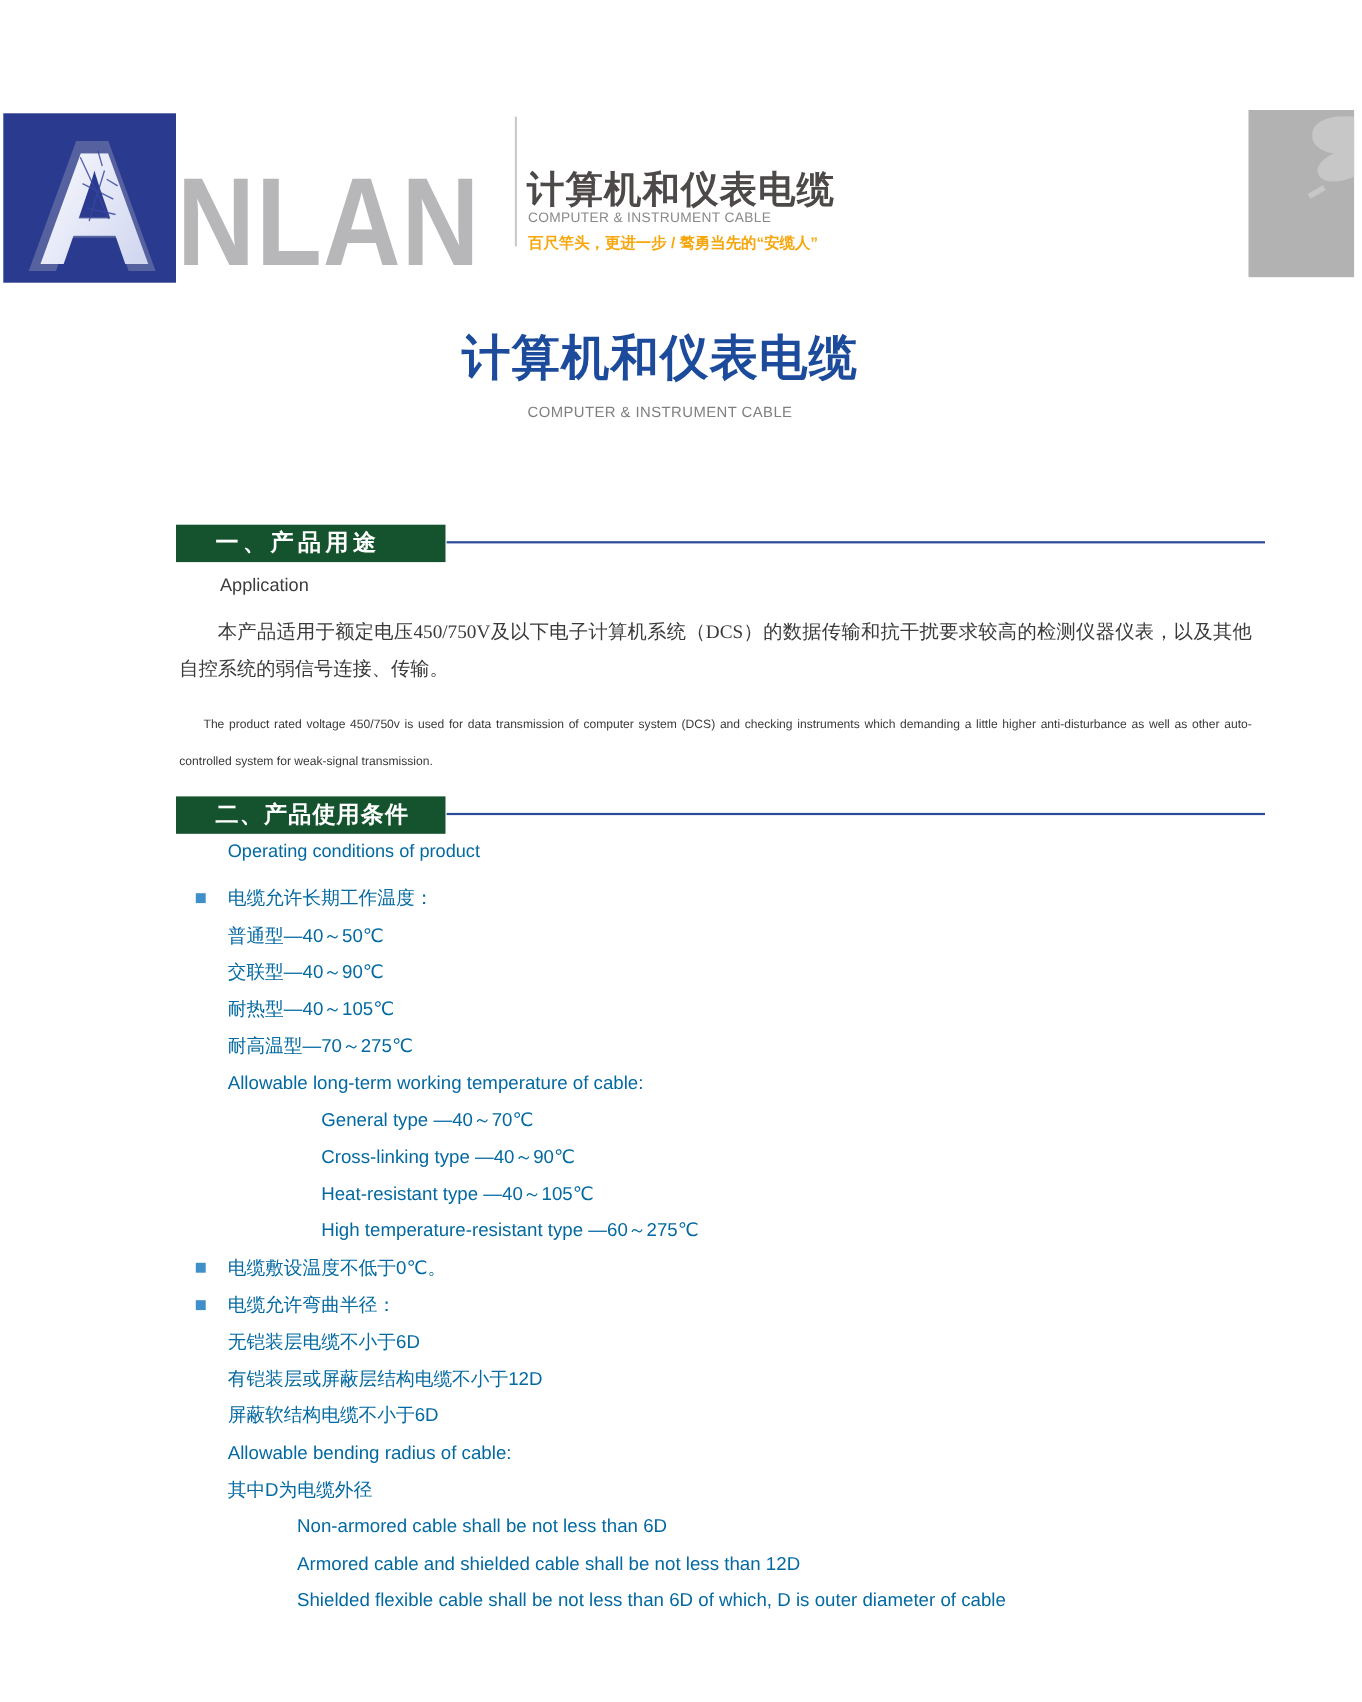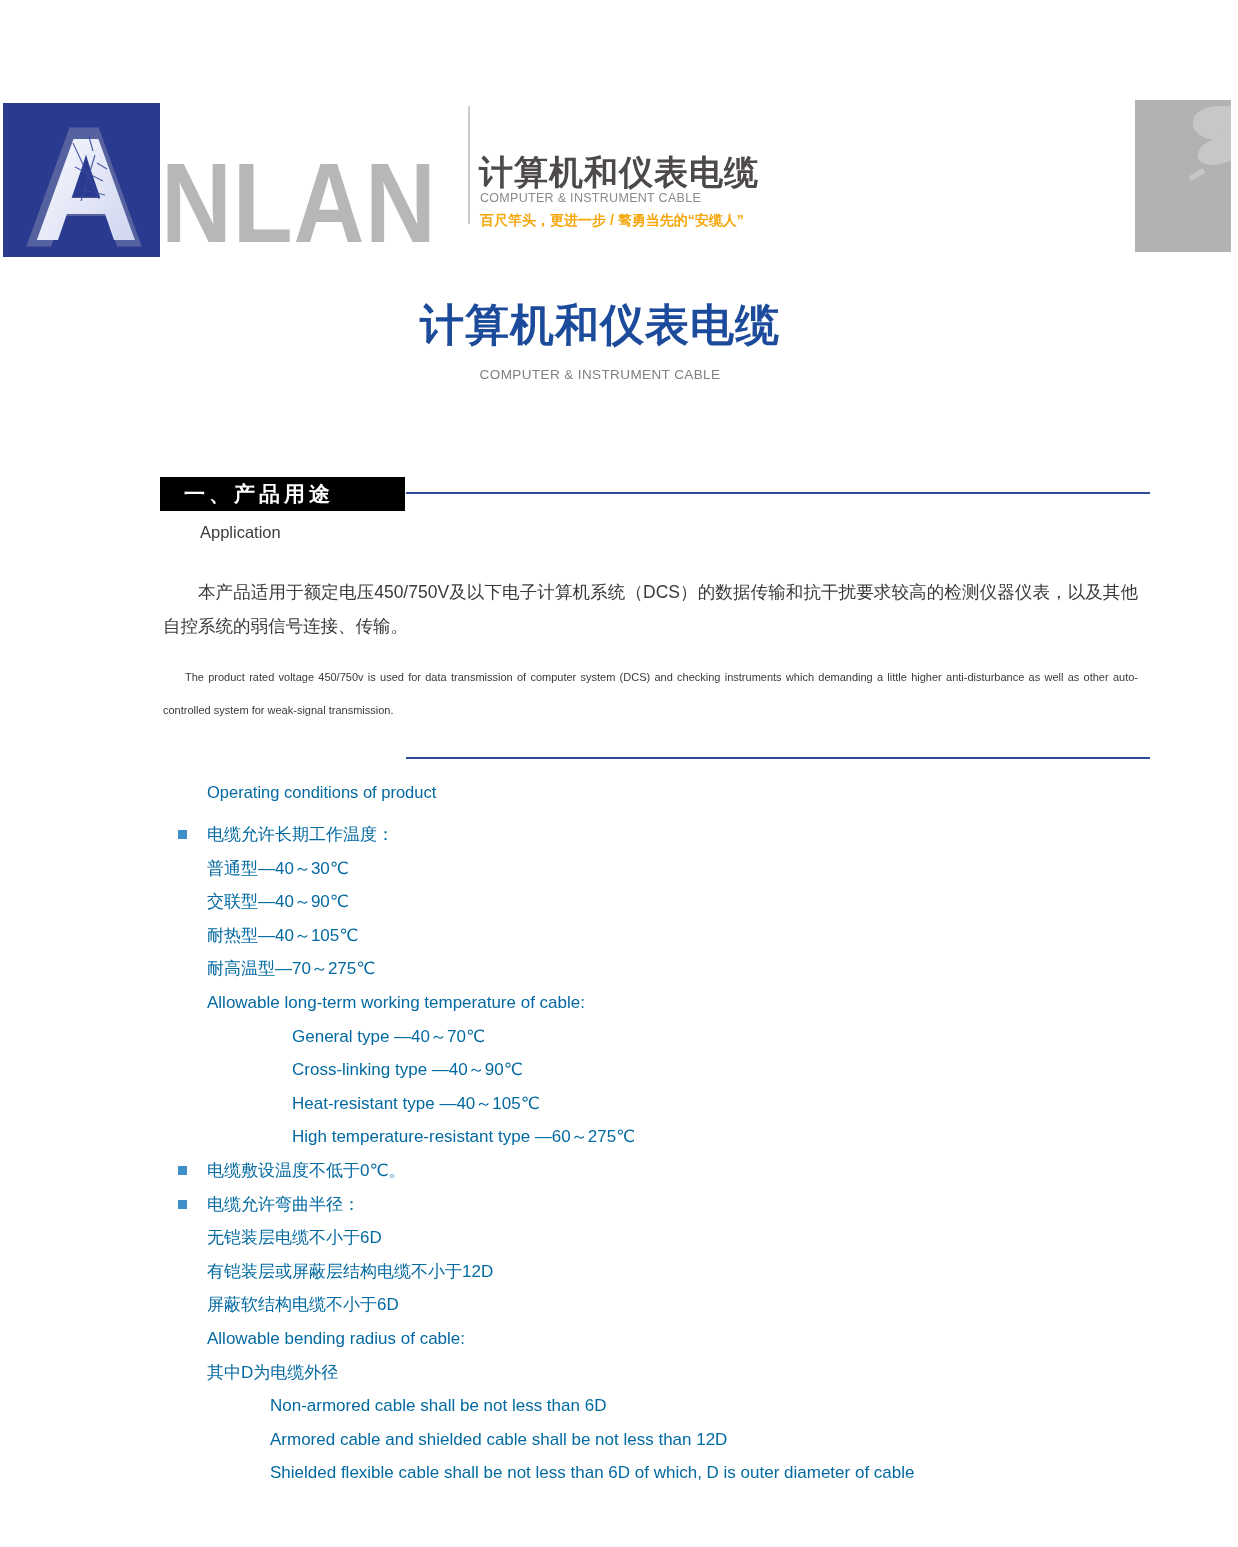--- a/index.html
+++ b/index.html
@@ -29,29 +29,29 @@
   .page-title{left:0;top:296px;width:1200px;text-align:center;}
   .page-title .zh{font-size:44px;font-weight:bold;color:#1d4b9c;letter-spacing:1px;}
   .page-title .en{margin-top:12px;font-size:13.5px;color:#7f7f7f;letter-spacing:0.4px;}
 
   
   .content{left:163px;top:477px;width:975px;}
 
   .sec-head{position:relative;height:34px;}
   .sec-box{
     position:absolute;left:-3px;top:0;width:245px;height:34px;box-sizing:border-box;
-    background:#000000;color:#ffffff;font-size:21px;font-weight:bold;
-    line-height:34px;padding-left:24px;white-space:nowrap;
+    background:#14532d;color:#ffffff;font-size:21px;font-weight:bold;
+    line-height:34px;padding-left:36px;white-space:nowrap;
   }
   .sec-box.s1{letter-spacing:4px;}
   .sec-box.s2{letter-spacing:1px;}
   .sec-rule{position:absolute;left:243px;right:-12px;top:15px;height:2px;background:#2d4a99;}
 
   .en-label{margin:9px 0 12px 37px;font-size:16.5px;line-height:24px;color:#3c3c3c;}
-  .para-zh{margin-top:31px;font-size:17.5px;line-height:34px;text-indent:2em;text-align:justify;color:#3a3a3a;}
+  .para-zh{margin-top:13px;font-size:17.5px;line-height:34px;text-indent:2em;text-align:justify;color:#3a3a3a;font-family:Liberation Serif, serif;}
   .para-en{margin-top:5px;font-size:11px;line-height:33.5px;text-indent:2em;text-align:justify;color:#3a3a3a;}
   .sec-gap{margin-top:14px;}
 
   .rows{margin-top:0;font-size:17px;color:#0369a1;}
   .row{position:relative;line-height:33.6px;padding-left:44px;white-space:nowrap;}
   .row.en-label-row{font-size:16.5px;}
   .row.gap-top{margin-top:9px;}
   .row.ind-a{padding-left:129px;}
   .row.ind-b{padding-left:107px;}
   .sq{
@@ -106,31 +106,32 @@
 
   <div class="sec-head">
     <div class="sec-box s1">一、产品用途</div>
     <div class="sec-rule"></div>
   </div>
   <div class="en-label">Application</div>
   <p class="para-zh">本产品适用于额定电压450/750V及以下电子计算机系统（DCS）的数据传输和抗干扰要求较高的检测仪器仪表，以及其他自控系统的弱信号连接、传输。</p>
   <p class="para-en">The product rated voltage 450/750v is used for data transmission of computer system (DCS) and checking instruments which demanding a little higher anti-disturbance as well as other auto-controlled system for weak-signal transmission.</p>
 
   <div class="sec-head sec-gap">
+    <div class="sec-box s2">二、产品使用条件</div>
     <div class="sec-rule"></div>
   </div>
 
   <div class="rows">
     <div class="row en-label-row">Operating conditions of product</div>
 
     <div class="row gap-top">
       <span class="sq"></span>
       <span>电缆允许长期工作温度：</span>
     </div>
-    <div class="row">普通型—40～30℃</div>
+    <div class="row">普通型—40～50℃</div>
     <div class="row">交联型—40～90℃</div>
     <div class="row">耐热型—40～105℃</div>
     <div class="row">耐高温型—70～275℃</div>
 
     <div class="row">Allowable long-term working temperature of cable:</div>
     <div class="row ind-a">General type —40～70℃</div>
     <div class="row ind-a">Cross-linking type —40～90℃</div>
     <div class="row ind-a">Heat-resistant type —40～105℃</div>
     <div class="row ind-a">High temperature-resistant type —60～275℃</div>
 

